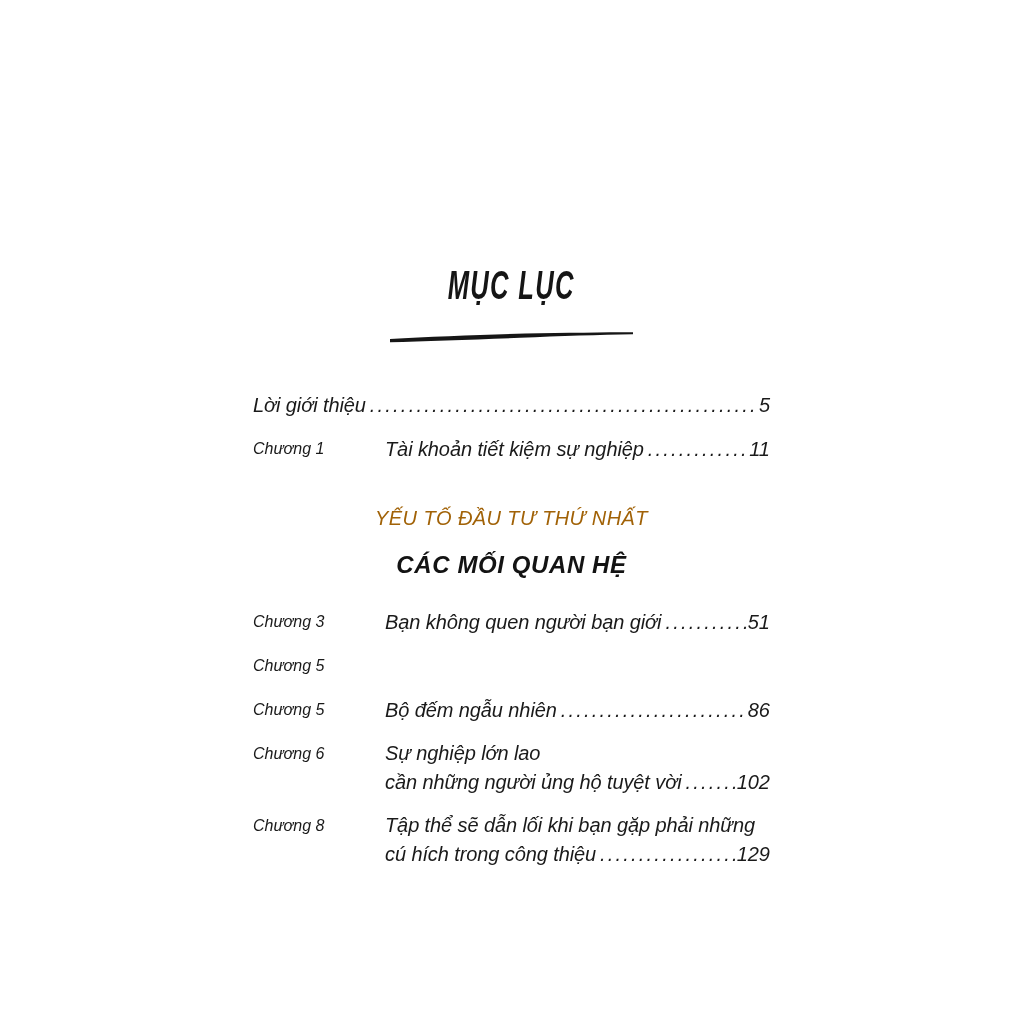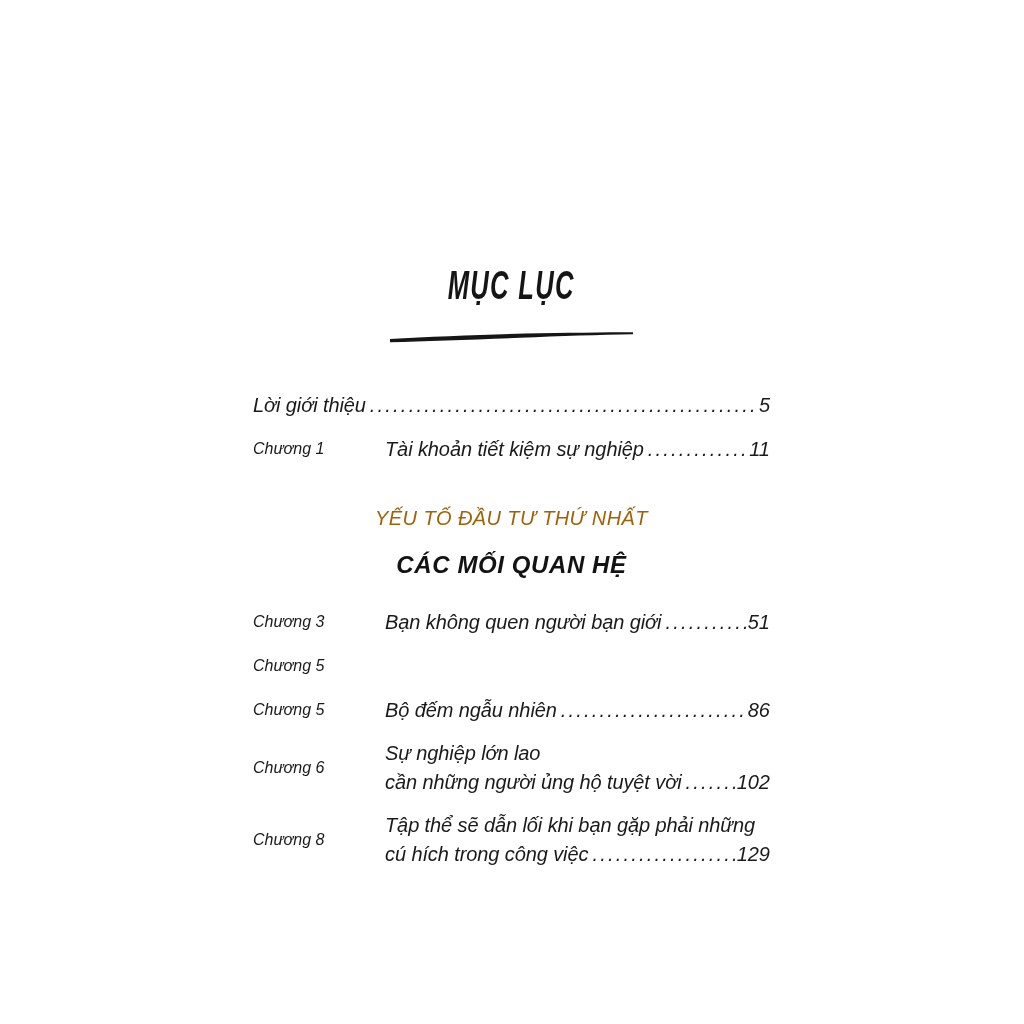--- a/index.html
+++ b/index.html
@@ -18,21 +18,21 @@
     display:inline-block;
     font-size:40px; font-weight:bold; letter-spacing:2px;
     transform:scaleX(0.64); transform-origin:center;
     white-space:nowrap; color:#151515;
   }
   .underline-wrap { text-align:center; margin-top:16px; height:16px; line-height:0; }
 
   
   .rows { margin-top:44px; }
   .row { display:flex; margin-bottom:14px; }
-  .row-2line { margin-bottom:14px;align-items:center; }
+  .row-2line { margin-bottom:14px; }
   .label { width:132px; flex:none; font-size:16px; line-height:30px; white-space:nowrap; }
   .content { flex:1; min-width:0; }
   .line { display:flex; align-items:baseline; line-height:30px; }
   .row-2line .line { line-height:29px; }
   .t { white-space:nowrap; font-size:20px; margin-right:4px; letter-spacing:-0.1px; }
   .dots { flex:1; min-width:0; overflow:hidden; white-space:nowrap;
           font-size:20px; letter-spacing:2.2px; }
   .dots::after { content:"......................................................................................................"; }
   .pg { flex:none; font-size:20px; margin-left:1px; }
 
@@ -126,21 +126,21 @@
       </div>
 
 
       <div class="row row-2line">
         <span class="label">Chương 8</span>
         <div class="content">
           <div class="line">
             <span class="t">Tập thể sẽ dẫn lối khi bạn gặp phải những</span>
           </div>
           <div class="line">
-            <span class="t">cú hích trong công việc</span>
+            <span class="t">cú hích trong công thiệu</span>
             <span class="dots"></span>
             <span class="pg">129</span>
           </div>
         </div>
       </div>
 
     </div>
   </div>
 </div>
 

